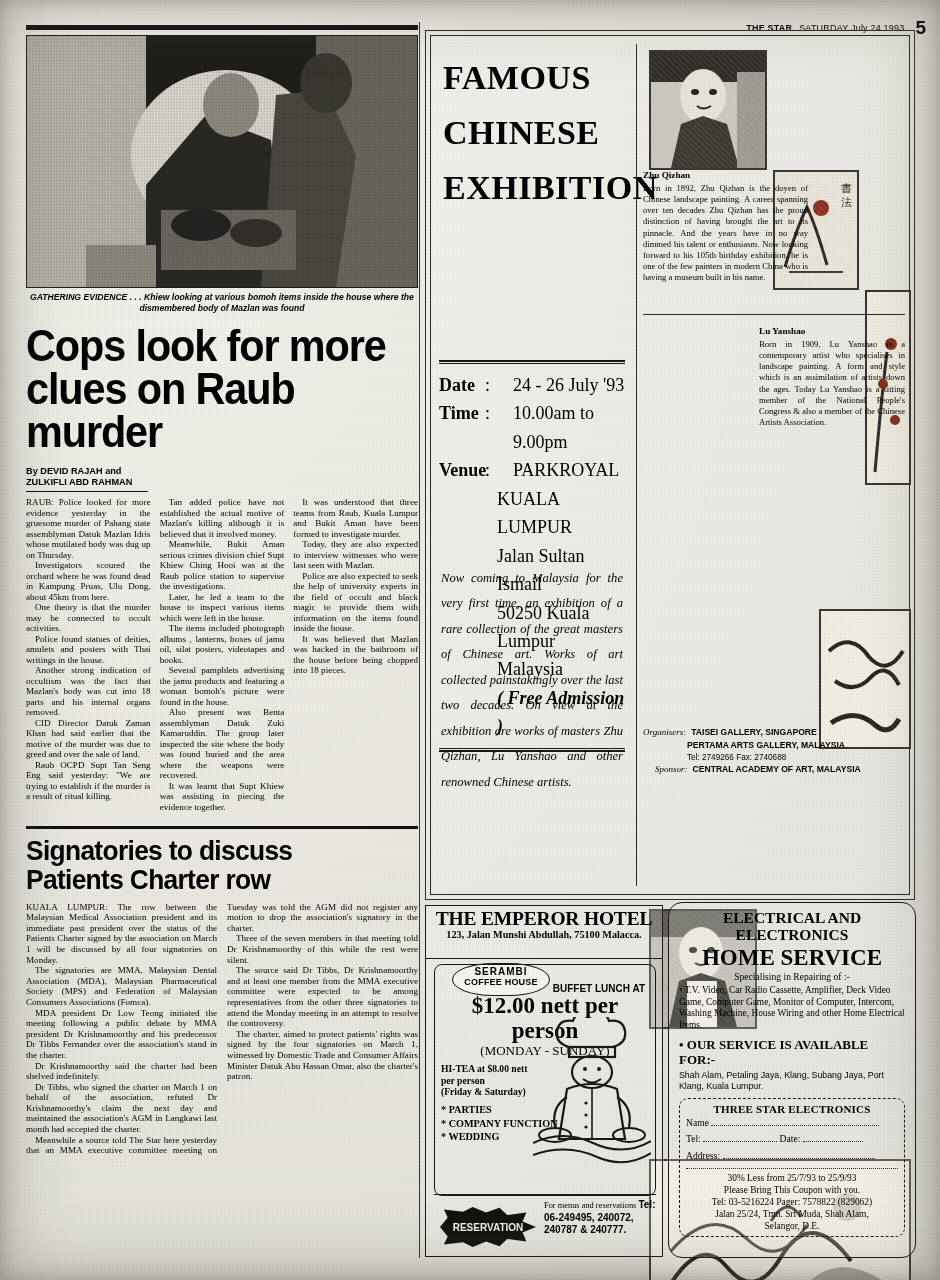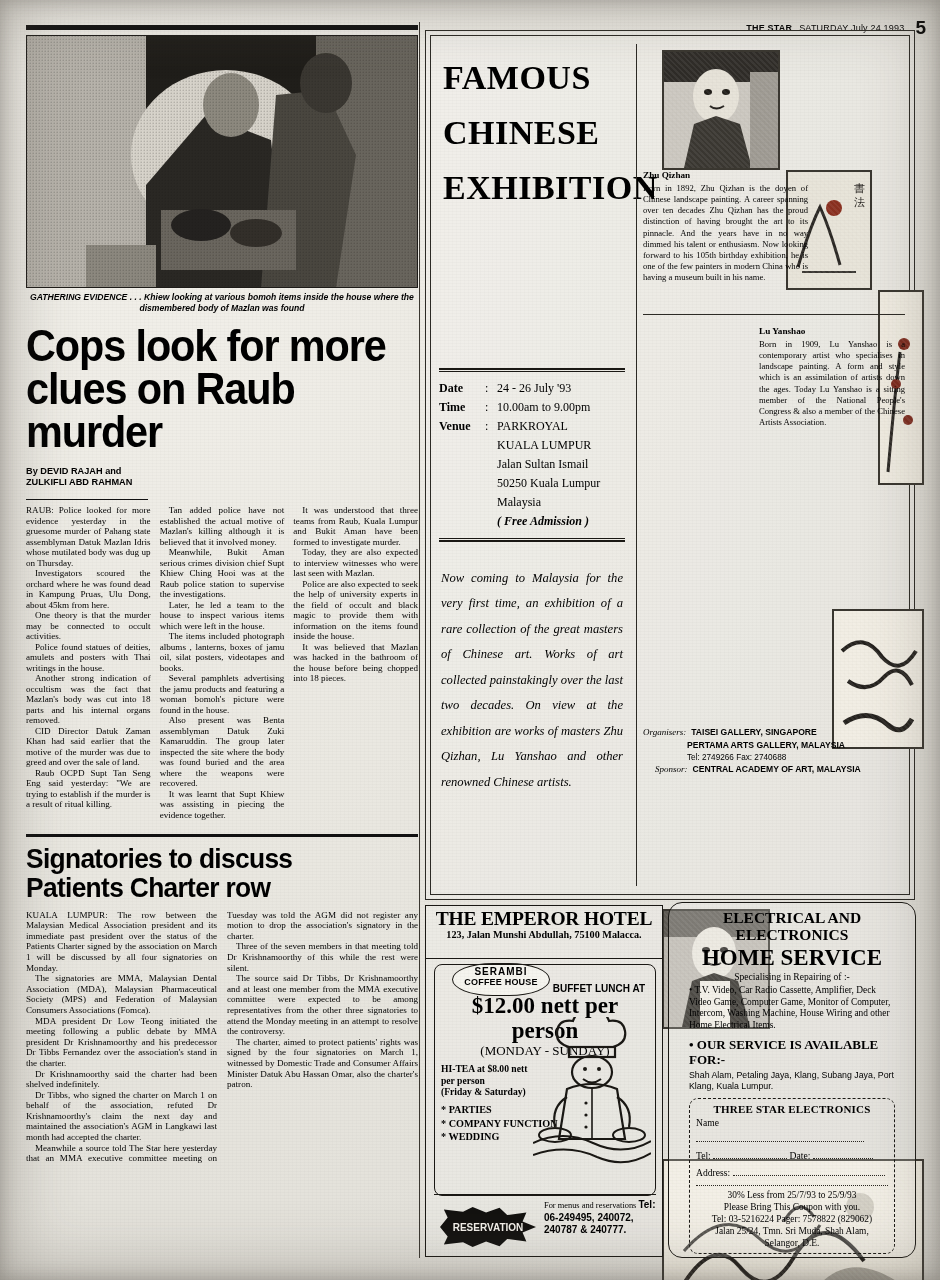--- a/index.html
+++ b/index.html
@@ -62,21 +62,21 @@
     font-family:"Liberation Sans", sans-serif;
     font-weight:bold; font-size:45px; line-height:.96;
     letter-spacing:-1.2px; margin-top:10px;
     transform:scaleX(.92); transform-origin:left center;
   }
 
   .byline {
     font-family:"Liberation Sans", sans-serif;
     font-weight:bold; font-size:9.2px; line-height:1.24;
     margin-top:12px; width:122px;
-    border-bottom:1.6px solid #111; padding-bottom:11px;
+    border-bottom:1.6px solid #111; padding-bottom:3px;
   }
 
   .cols3 {
     margin-top:5px;
     column-count:3; column-gap:9px; column-fill:auto;
     height:322px;
     font-size:9.1px; line-height:1.155; text-align:justify;
     -webkit-hyphens:auto; hyphens:auto;
   }
   .cols3 p { margin:0; text-indent:9px; }
@@ -102,40 +102,40 @@
 
   
   .vdiv { position:absolute; top:22px; bottom:22px; width:0; border-left:1.2px solid #3a3730; }
 
   
   .ad-exh {
     position:absolute; left:425px; top:30px; width:490px; height:870px;
     border:1.5px solid #2c2a25; background:rgba(255,255,255,.18);
     padding:4px;
   }
-  .ad-exh-in { border:1px solid #2c2a25; width:100%; height:100%; position:relative; padding:8px 19px;text-decoration:underline; }
+  .ad-exh-in { border:1px solid #2c2a25; width:100%; height:100%; position:relative; padding:8px 6px;text-decoration:underline; }
 
   .exh-title {
     position:absolute; left:12px; top:14px; width:175px;
     font-family:"Liberation Serif", serif;
     font-weight:bold; font-size:34px; line-height:1.62;
     letter-spacing:.5px;
   }
   .exh-title div { white-space:nowrap; }
 
   .exh-details {
-    position:absolute; left:8px; top:332px; width:186px;
-    font-size:12px; line-height:1.58;
+    position:absolute; left:8px; top:324px; width:186px;
+    font-size:18px; line-height:1.58;
   }
   .exh-details .dbl-top { border-top:2.5px solid #1a1814; border-bottom:1px solid #1a1814; height:4px; margin-bottom:7px; }
   .exh-details .dbl-bot { border-top:1px solid #1a1814; border-bottom:2.5px solid #1a1814; height:4px; margin-top:7px; }
   .exh-row { display:flex; }
   .exh-row .k { width:46px; font-weight:bold; }
   .exh-row .c { width:12px; }
-  .exh-row .v { flex:1; }
+  .exh-row .v { flex:1;margin-left:16px; }
   .exh-ind { padding-left:58px; }
   .exh-free { padding-left:58px; font-style:italic; font-weight:bold; }
 
   .exh-body {
     position:absolute; left:10px; top:530px; width:182px;
     font-style:italic; font-size:12.6px; line-height:2.02;
     text-align:justify;
   }
 
   .vdiv-ad { position:absolute; left:205px; top:8px; bottom:8px; border-left:1px solid #2c2a25; }
@@ -225,21 +225,21 @@
   .res-text {
     position:absolute; left:110px; top:4px; width:112px;
     font-size:8.4px; line-height:1.26;
   }
   .res-text b { font-family:"Liberation Sans", sans-serif; font-size:10px; }
 
   
   .ad-elec {
     position:absolute; left:668px; top:902px; width:248px; height:356px;
     border:1.6px solid #1a1814; border-radius:14px;
-    background:rgba(255,255,255,.2); padding:6px 20px;
+    background:rgba(255,255,255,.2); padding:6px 10px;
   }
   .elec-t1 { font-family:"Liberation Serif", serif; font-weight:bold; font-size:15.5px; text-align:center; line-height:1.12; }
   .elec-t2 { font-family:"Liberation Serif", serif; font-weight:bold; font-size:23px; text-align:center; line-height:1.1; margin-top:1px; }
   .elec-sub { font-size:9.6px; text-align:center; margin-top:1px; }
   .elec-list { font-size:9.4px; line-height:1.24; margin-top:3px; }
   .elec-avail { font-family:"Liberation Serif", serif; font-weight:bold; font-size:13px; line-height:1.16; margin-top:5px; }
   .elec-areas { font-family:"Liberation Sans", sans-serif; font-size:8.8px; line-height:1.3; margin-top:3px; }
   .coupon {
     margin-top:5px; border:1.6px dashed #1a1814; border-radius:9px; padding:4px 6px;
   }

